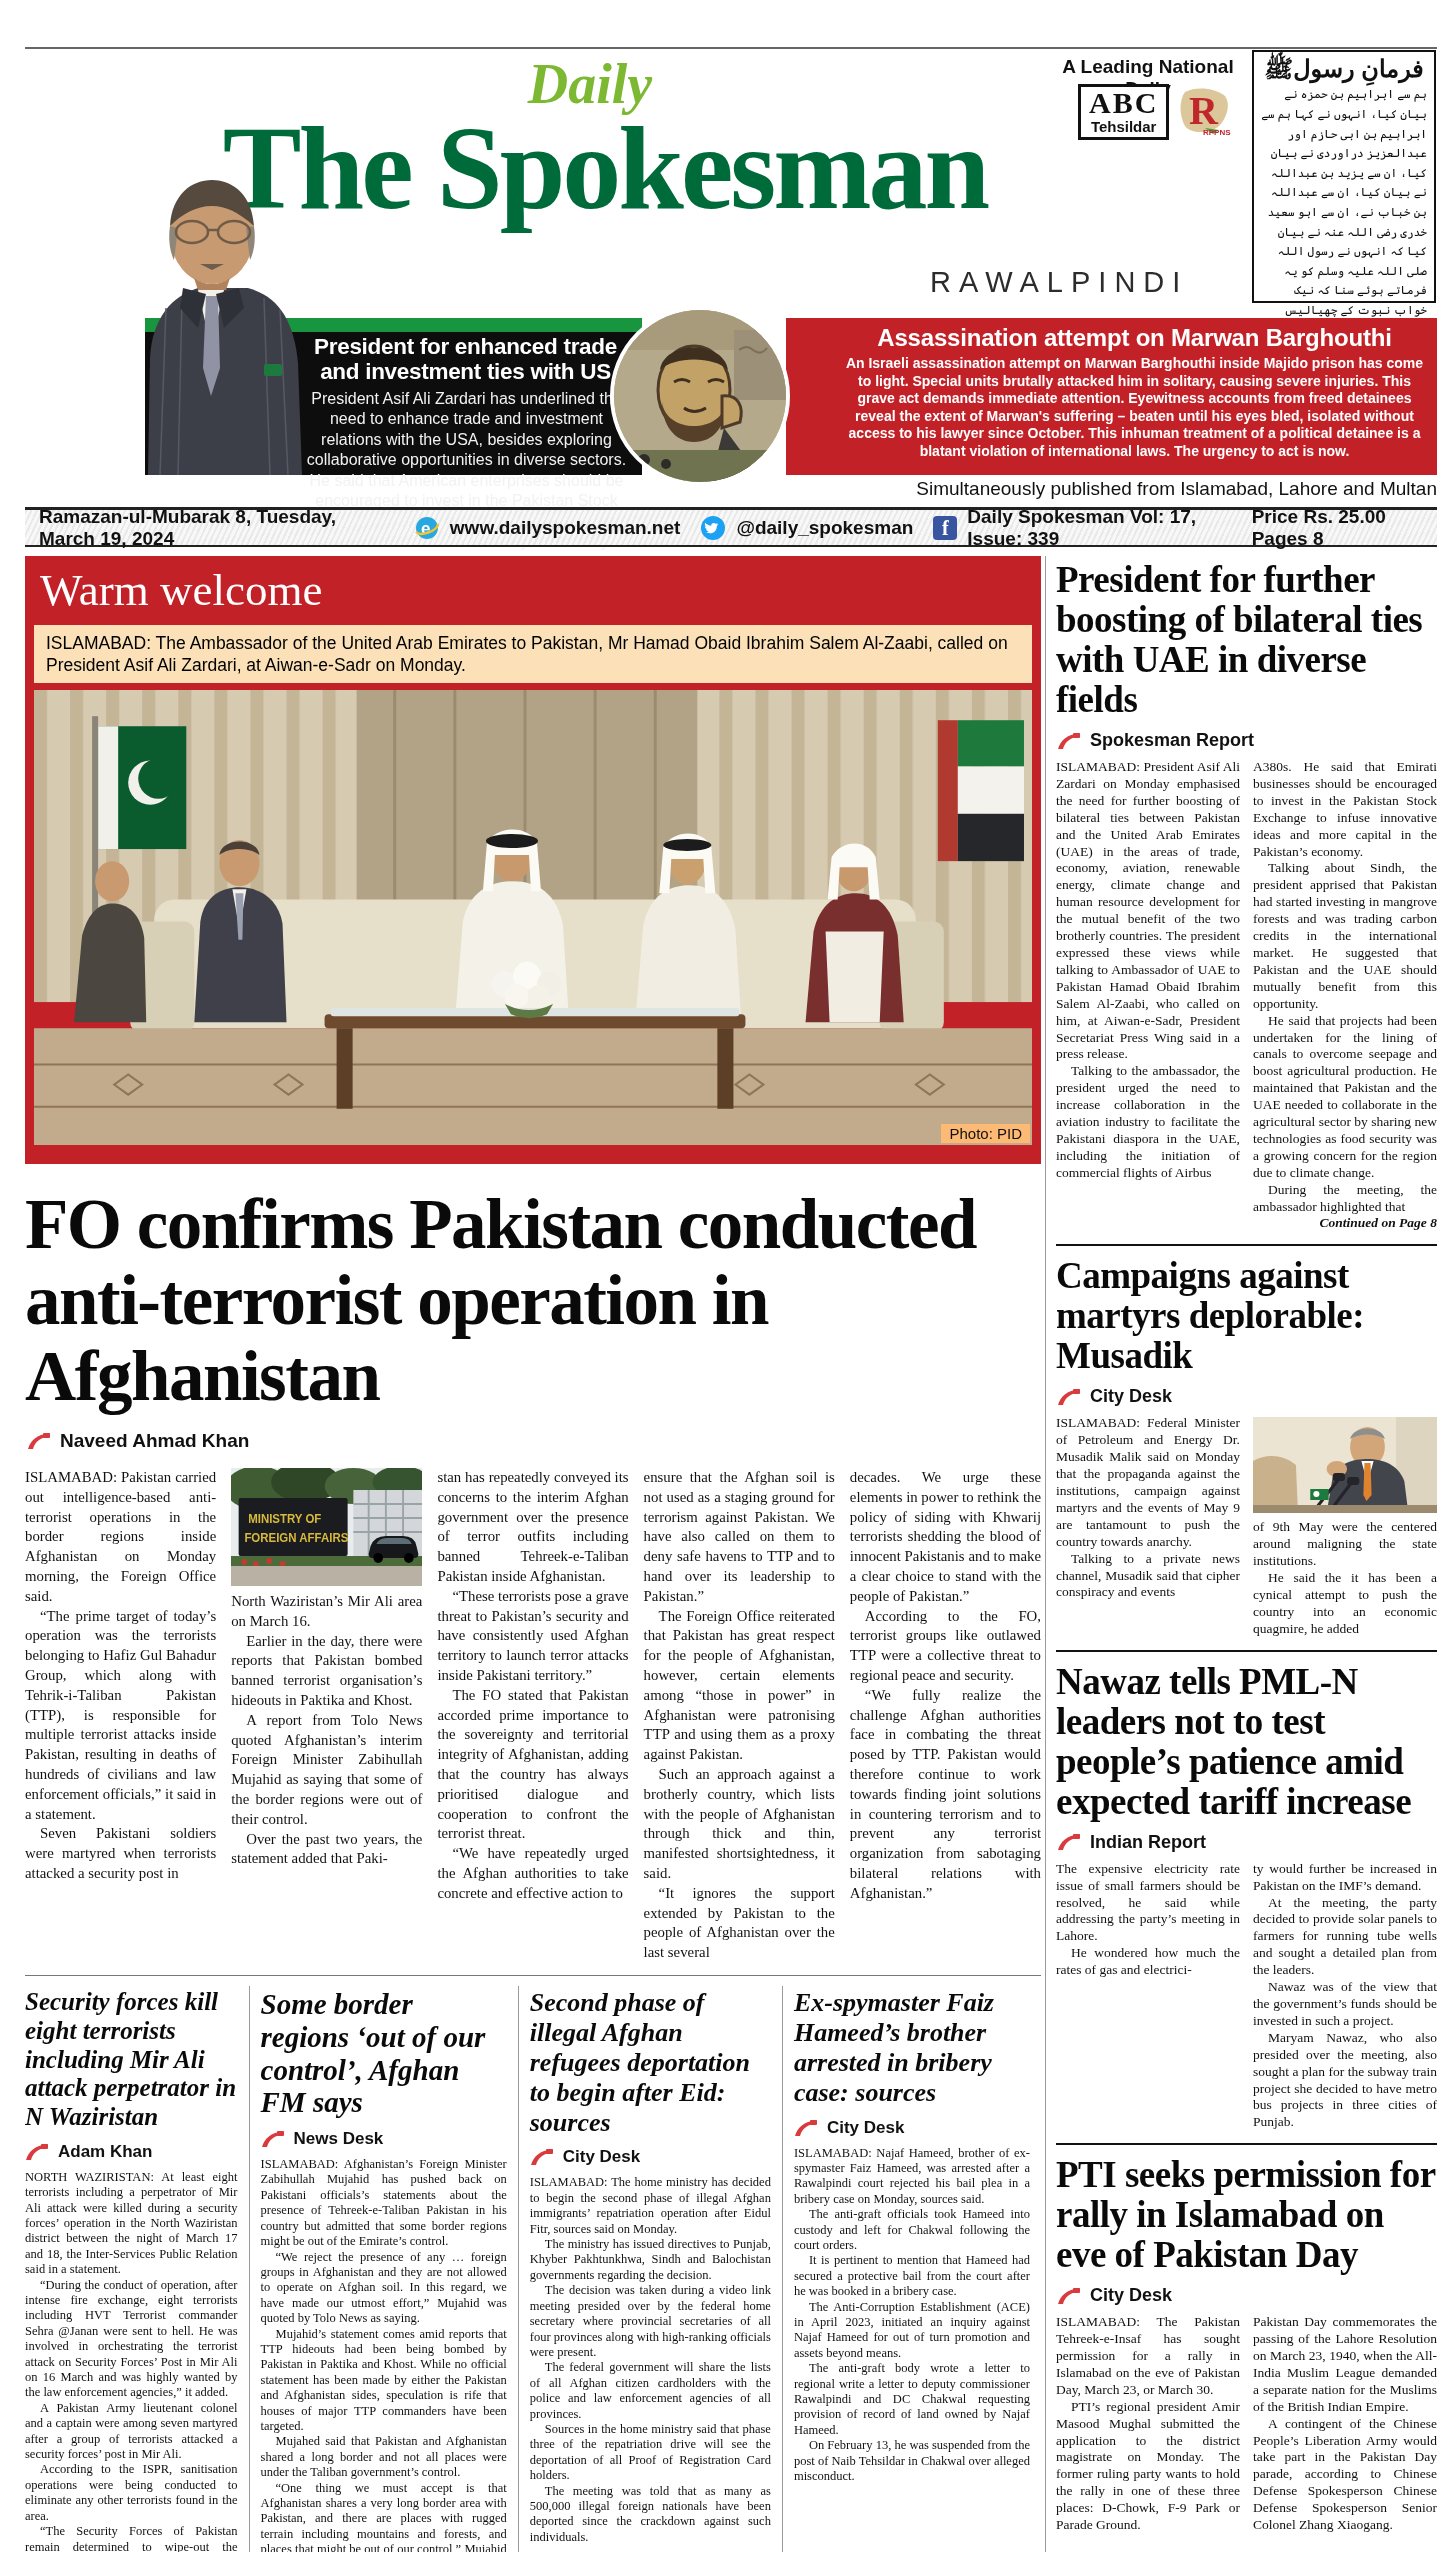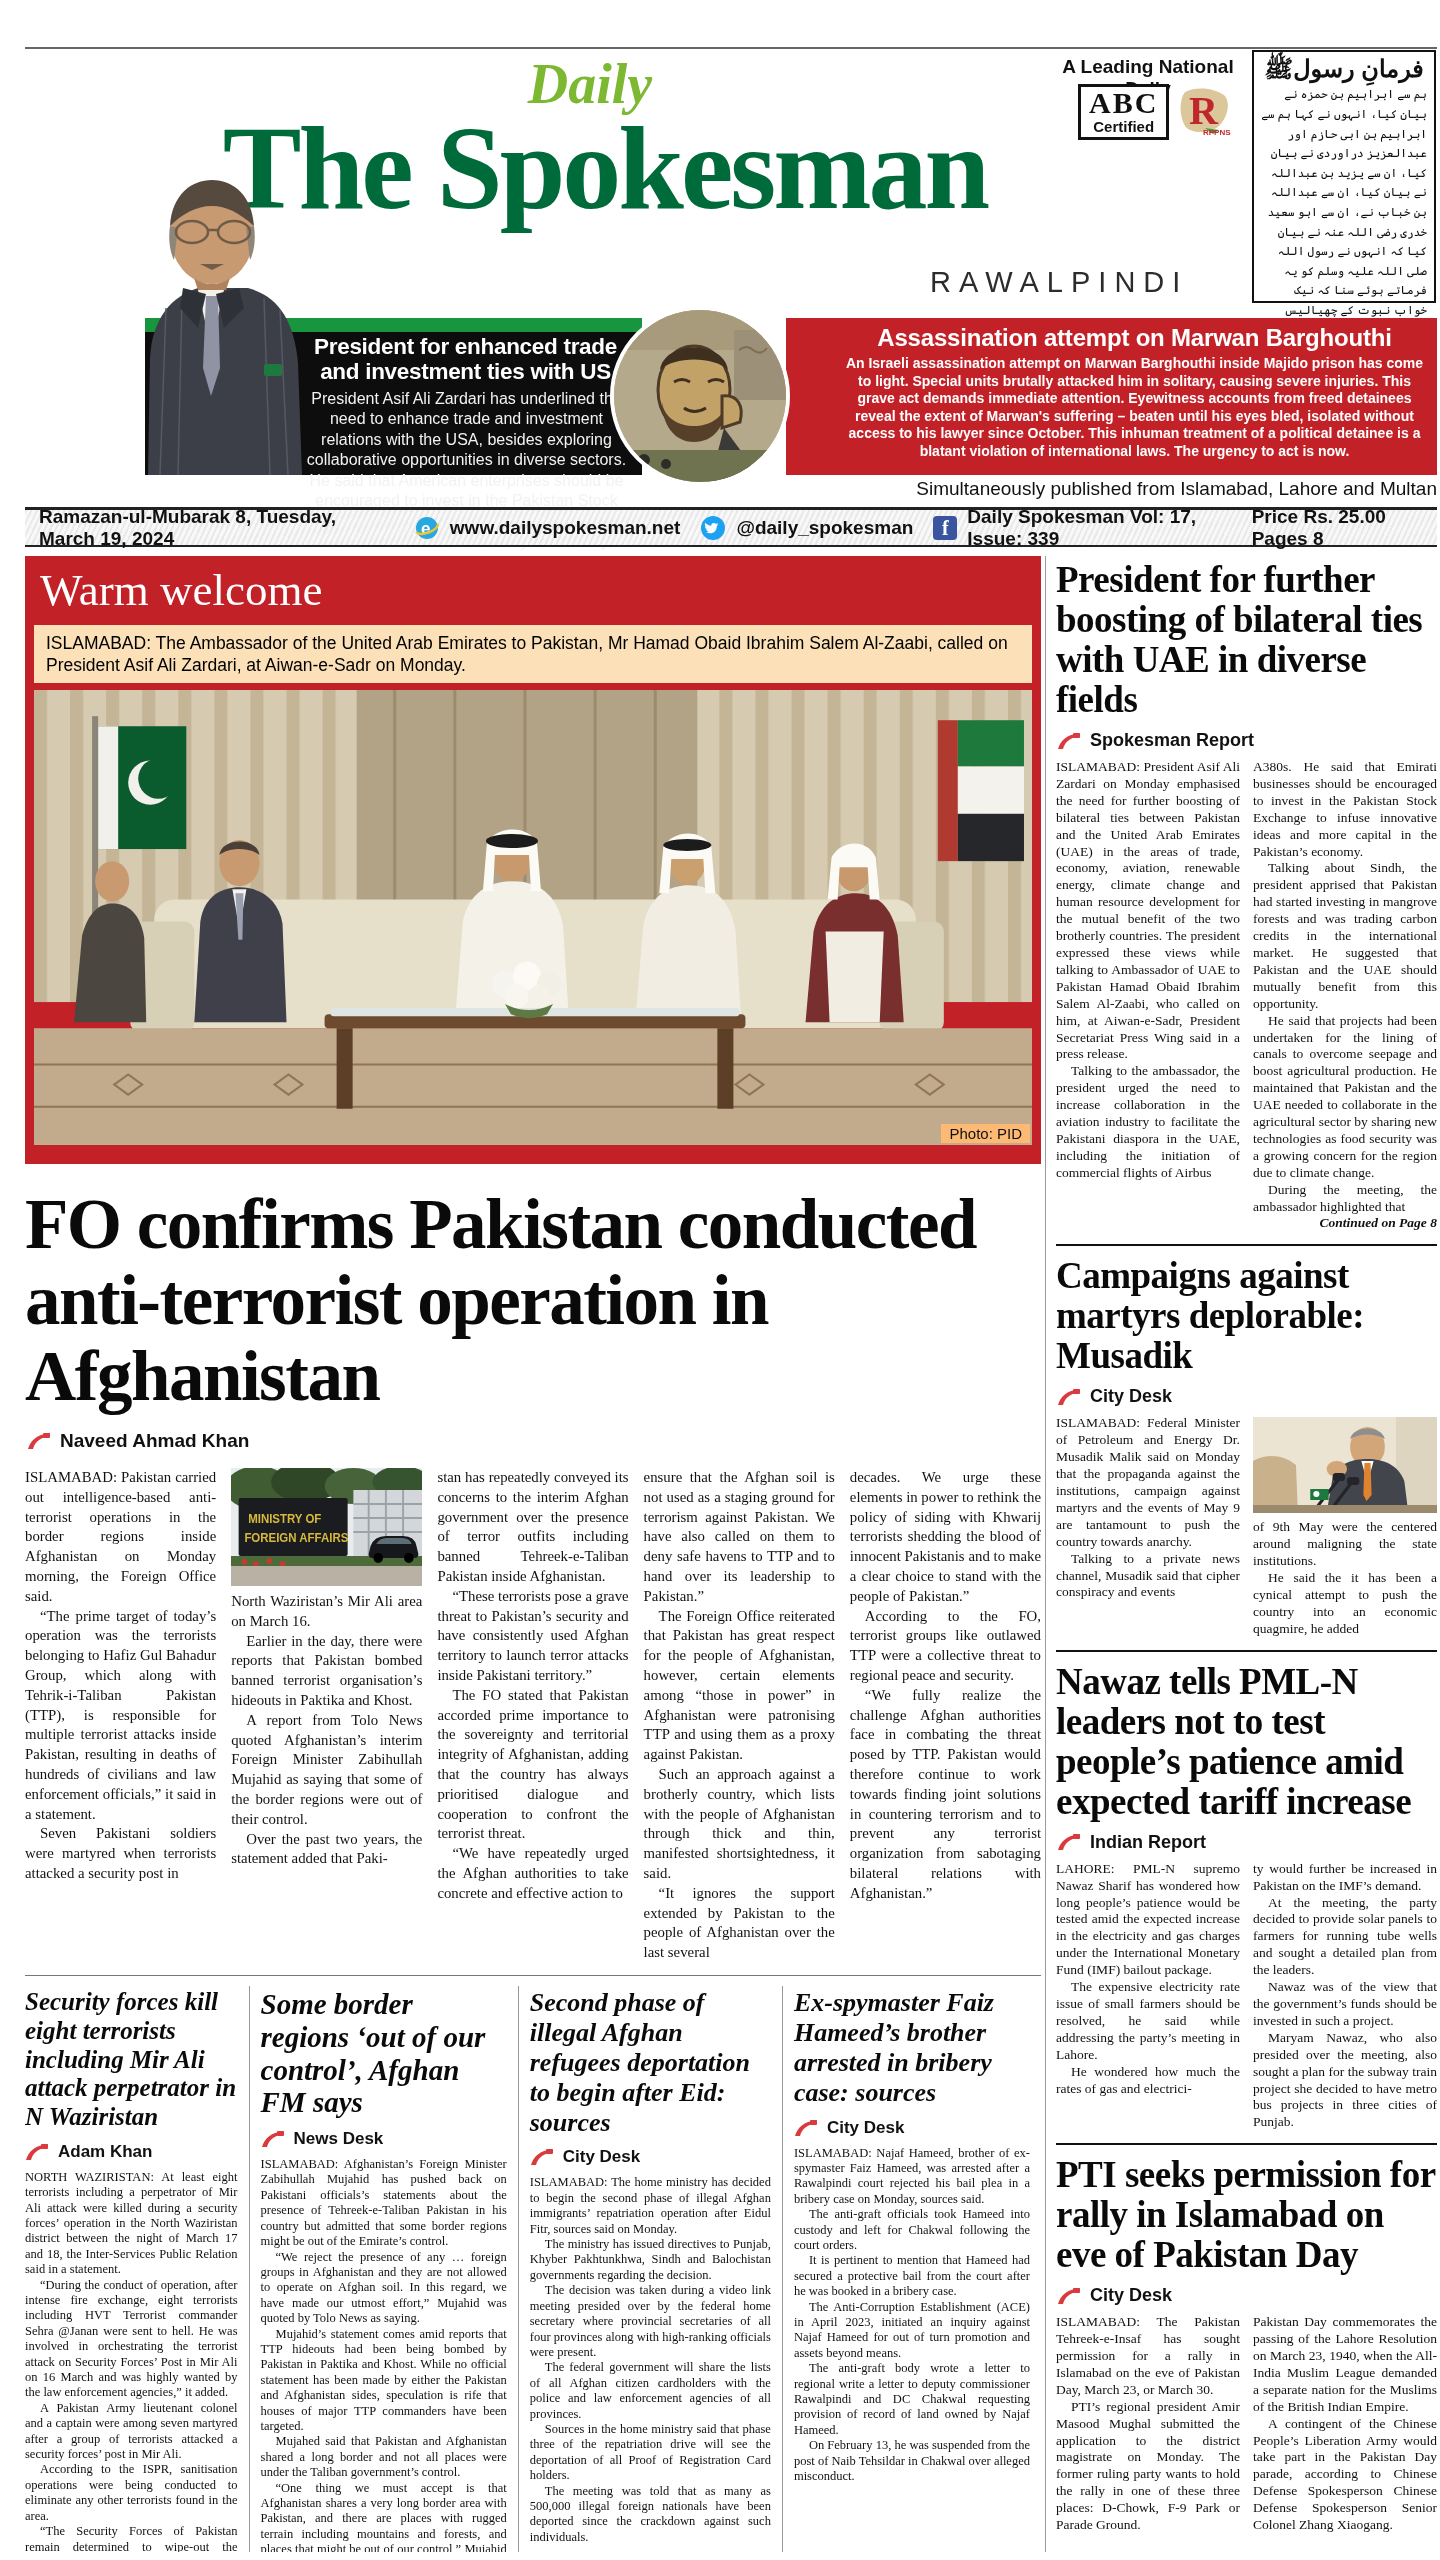--- a/index.html
+++ b/index.html
@@ -100,21 +100,21 @@
   <div class="top-rule"></div>
 
   <div class="masthead-daily">Daily</div>
   <div class="masthead-title">The Spokesman</div>
   <div class="masthead-city">RAWALPINDI</div>
   <div class="tagline">A Leading National Daily</div>
 
   <div class="abc-wrap">
     <div class="abc-badge">
       <div class="abc-big">ABC</div>
-      <div class="abc-small">Certified</div>
+      <div class="abc-small">Tehsildar</div>
     </div>
     <span>
       <svg width="58" height="54" viewBox="0 0 58 54">
         <path d="M10 8 C22 2 40 4 50 12 C56 20 52 34 44 42 C34 50 16 50 10 42 C4 32 4 16 10 8 Z" fill="#dcc79b"></path>
         <path d="M30 44 L44 46 L38 50 Z" fill="#4f9e45"></path>
         <text x="14" y="40" font-family="Liberation Serif,serif" font-weight="bold" font-size="40" fill="#c0272d">R</text>
         <text x="28" y="51" font-family="Liberation Sans,sans-serif" font-weight="bold" font-size="8" fill="#c0272d">RPPNS</text>
       </svg>
     </span>
   </div>
@@ -539,21 +539,20 @@
       <h2>Nawaz tells PML-N leaders not to test people’s patience amid expected tariff increase</h2>
       <div class="byline">
         <svg viewBox="0 0 24 18">
             <path d="M1 17 C4 8 9 3 23 1 L21 4 C12 7 8 10 6 17 Z" fill="#d93a3e"></path>
             <rect x="16" y="1" width="7" height="5" rx="1" fill="#d93a3e"></rect>
           </svg>
         <span>Indian Report</span>
       </div>
       <div class="a2col">
         <div>
-            <p>LAHORE: PML-N supremo Nawaz Sharif has wondered how long people’s patience would be tested amid the expected increase in the electricity and gas charges under the International Monetary Fund (IMF) bailout package.</p>
             <p>The expensive electricity rate issue of small farmers should be resolved, he said while addressing the party’s meeting in Lahore.</p>
             <p>He wondered how much the rates of gas and electrici-</p>
           </div>
         <div>
             <p>ty would further be increased in Pakistan on the IMF’s demand.</p>
             <p>At the meeting, the party decided to provide solar panels to farmers for running tube wells and sought a detailed plan from the leaders.</p>
             <p>Nawaz was of the view that the government’s funds should be invested in such a project.</p>
             <p>Maryam Nawaz, who also presided over the meeting, also sought a plan for the subway train project she decided to have metro bus projects in three cities of Punjab.</p>
           </div>
       </div>

